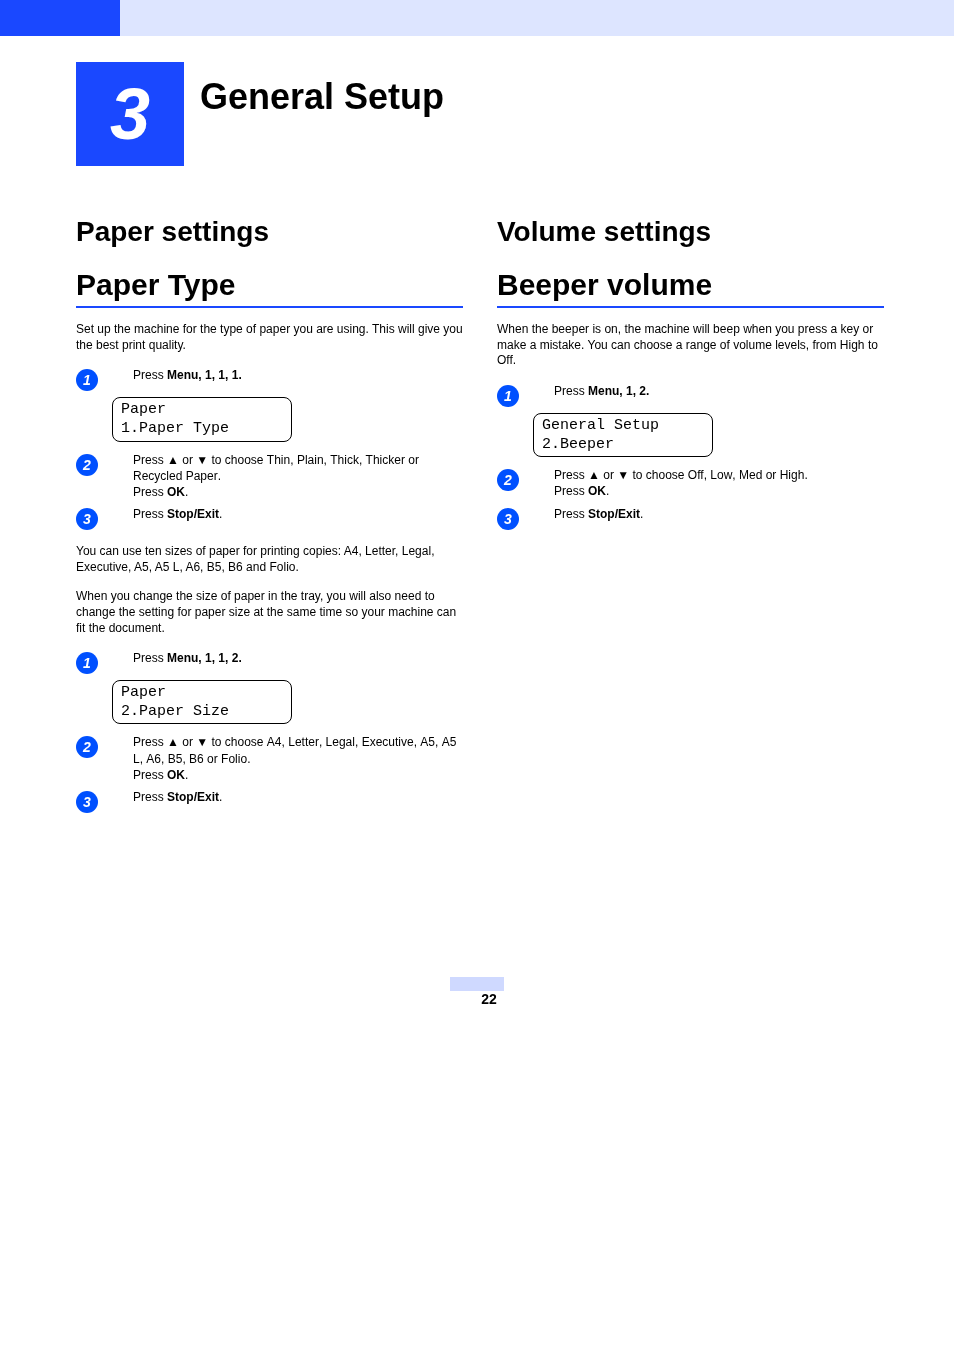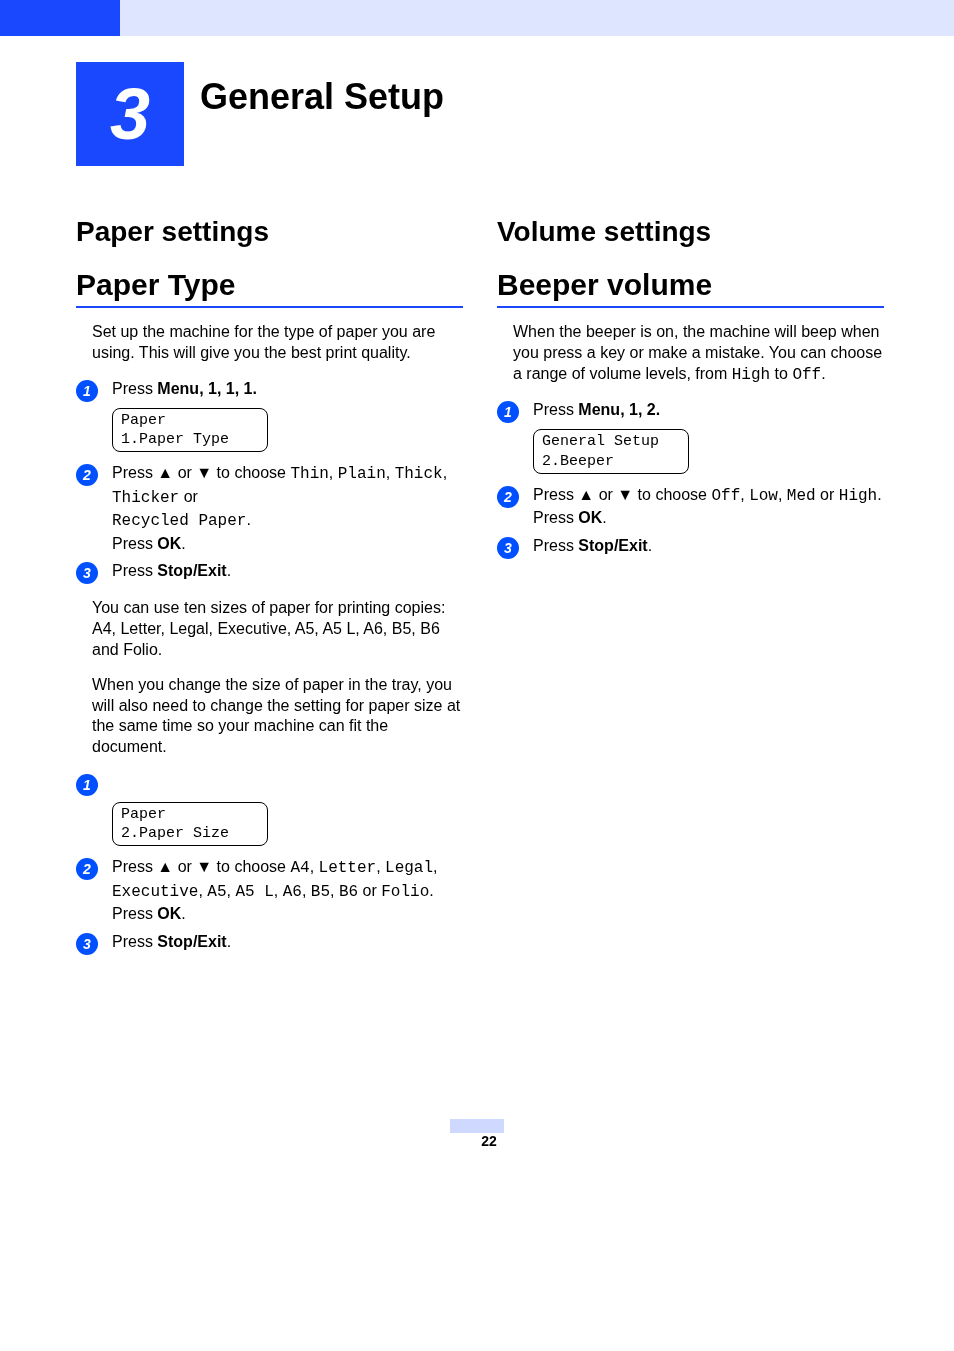--- a/index.html
+++ b/index.html
@@ -59,23 +59,23 @@
     margin: 0 0 20px 0;
   }
   h3.sub {
     font-size: 30px;
     font-weight: bold;
     margin: 10px 0 6px 0;
     border-bottom: 2px solid #1a48ff;
     padding-bottom: 4px;
   }
   p.body {
-    font-size: 16px;
+    font-size: 12px;
     line-height: 1.3;
-    margin: 14px 0 14px 16px;
+    margin: 14px 0 14px 0;
   }
 
   .step {
     display: flex;
     align-items: flex-start;
     margin: 6px 0 4px 0;
   }
   .step-badge {
     width: 22px;
     height: 22px;
@@ -87,37 +87,38 @@
     display: flex;
     align-items: center;
     justify-content: center;
     flex-shrink: 0;
     margin-right: 14px;
     margin-top: 2px;
     font-style: italic;
   }
   .step-content {
     flex: 1;
-    font-size: 16px;
+    font-size: 12px;
     line-height: 1.35;
+    margin-left: 21px;
   }
 
   .lcd {
     border: 1.5px solid #000;
     border-radius: 8px;
     font-family: "Courier New", monospace;
     font-size: 15px;
     line-height: 1.28;
     padding: 2px 8px;
     margin: 6px 0 10px 36px;
     white-space: pre;
-    width: 156px;
-  }
-
-  .mono { font-family: Liberation Mono, monospace; }
+    width: 180px;
+  }
+
+  .mono { font-family: Liberation Sans, sans-serif; }
   .b { font-weight: bold; }
   .arrow { font-family: Arial, sans-serif; }
 
   .footer {
     margin-top: 160px;
     display: flex;
     align-items: center;
     height: 30px;
     flex-direction: column;
   }
@@ -166,20 +167,23 @@
       <div class="step-content">
         <span>Press </span><span class="b">Stop/Exit</span><span>.</span>
       </div>
     </div>
 
     <p class="body">You can use ten sizes of paper for printing copies: A4, Letter, Legal, Executive, A5, A5 L, A6, B5, B6 and Folio.</p>
     <p class="body">When you change the size of paper in the tray, you will also need to change the setting for paper size at the same time so your machine can fit the document.</p>
 
     <div class="step">
       <div class="step-badge">1</div>
+      <div class="step-content">
+        <span>Press </span><span class="b">Menu</span><span class="b">, 1, 1, 2.</span>
+      </div>
     </div>
     <div class="lcd"><span>Paper</span>
 <span>2.Paper Size</span></div>
 
     <div class="step">
       <div class="step-badge">2</div>
       <div class="step-content">
         <span>Press </span><span class="arrow">▲</span><span> or </span><span class="arrow">▼</span><span> to choose </span><span class="mono">A4</span><span>, </span><span class="mono">Letter</span><span>, </span><span class="mono">Legal</span><span>, </span><span class="mono">Executive</span><span>, </span><span class="mono">A5</span><span>, </span><span class="mono">A5 L</span><span>, </span><span class="mono">A6</span><span>, </span><span class="mono">B5</span><span>, </span><span class="mono">B6</span><span> or </span><span class="mono">Folio</span><span>.</span><br><span>Press </span><span class="b">OK</span><span>.</span>
       </div>
     </div>

